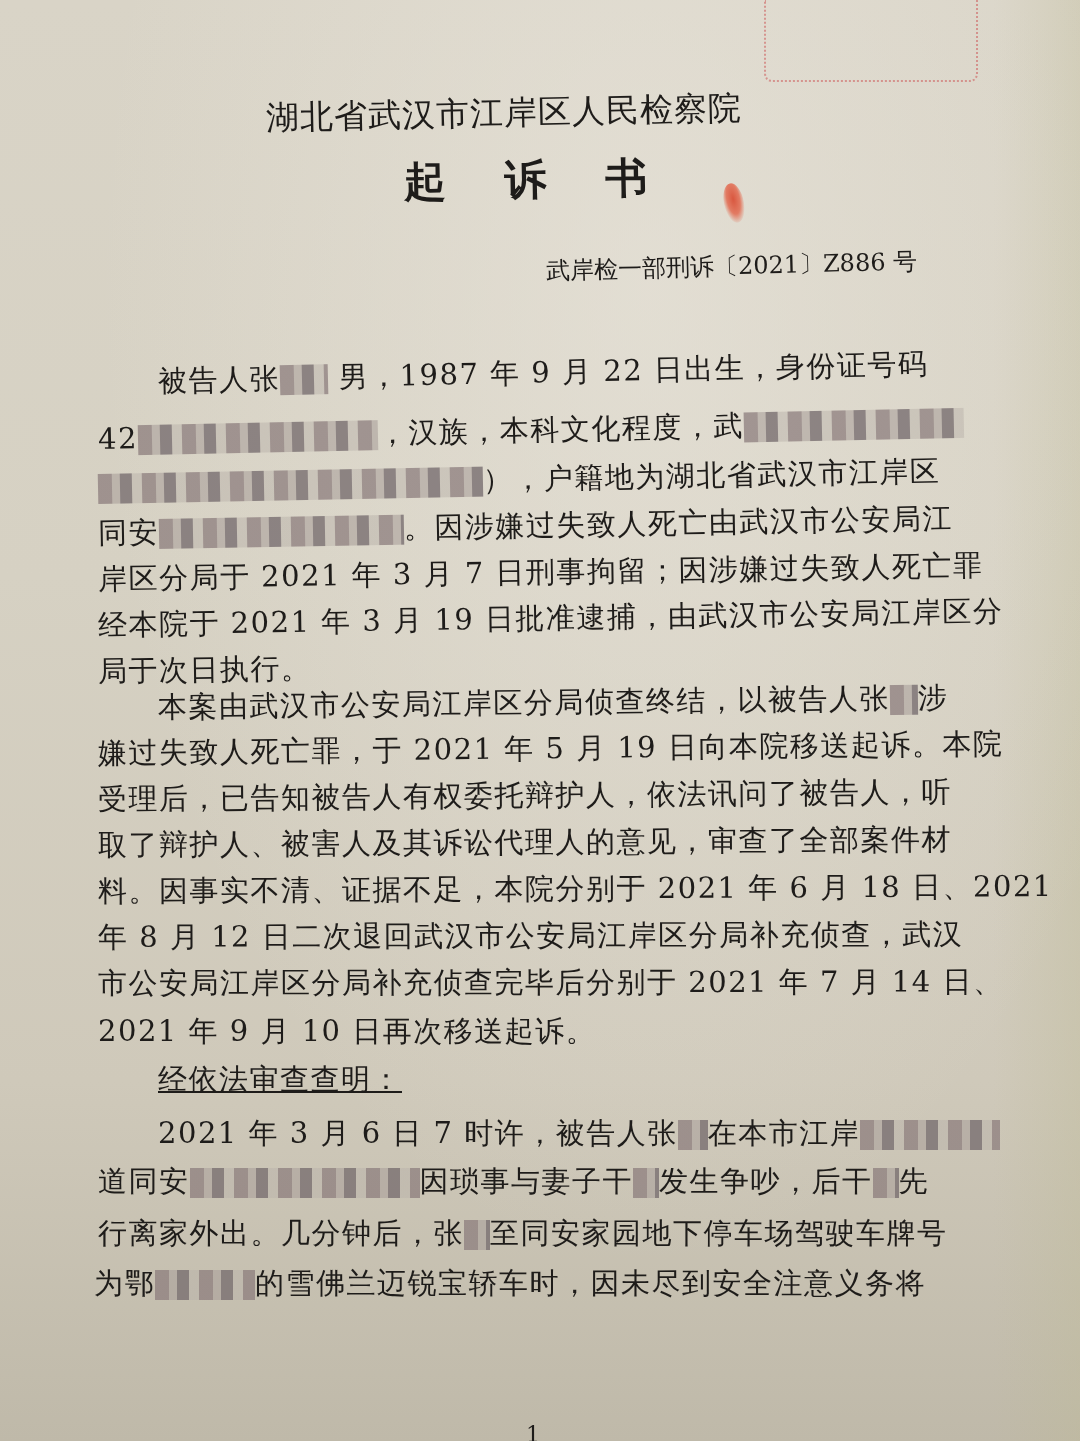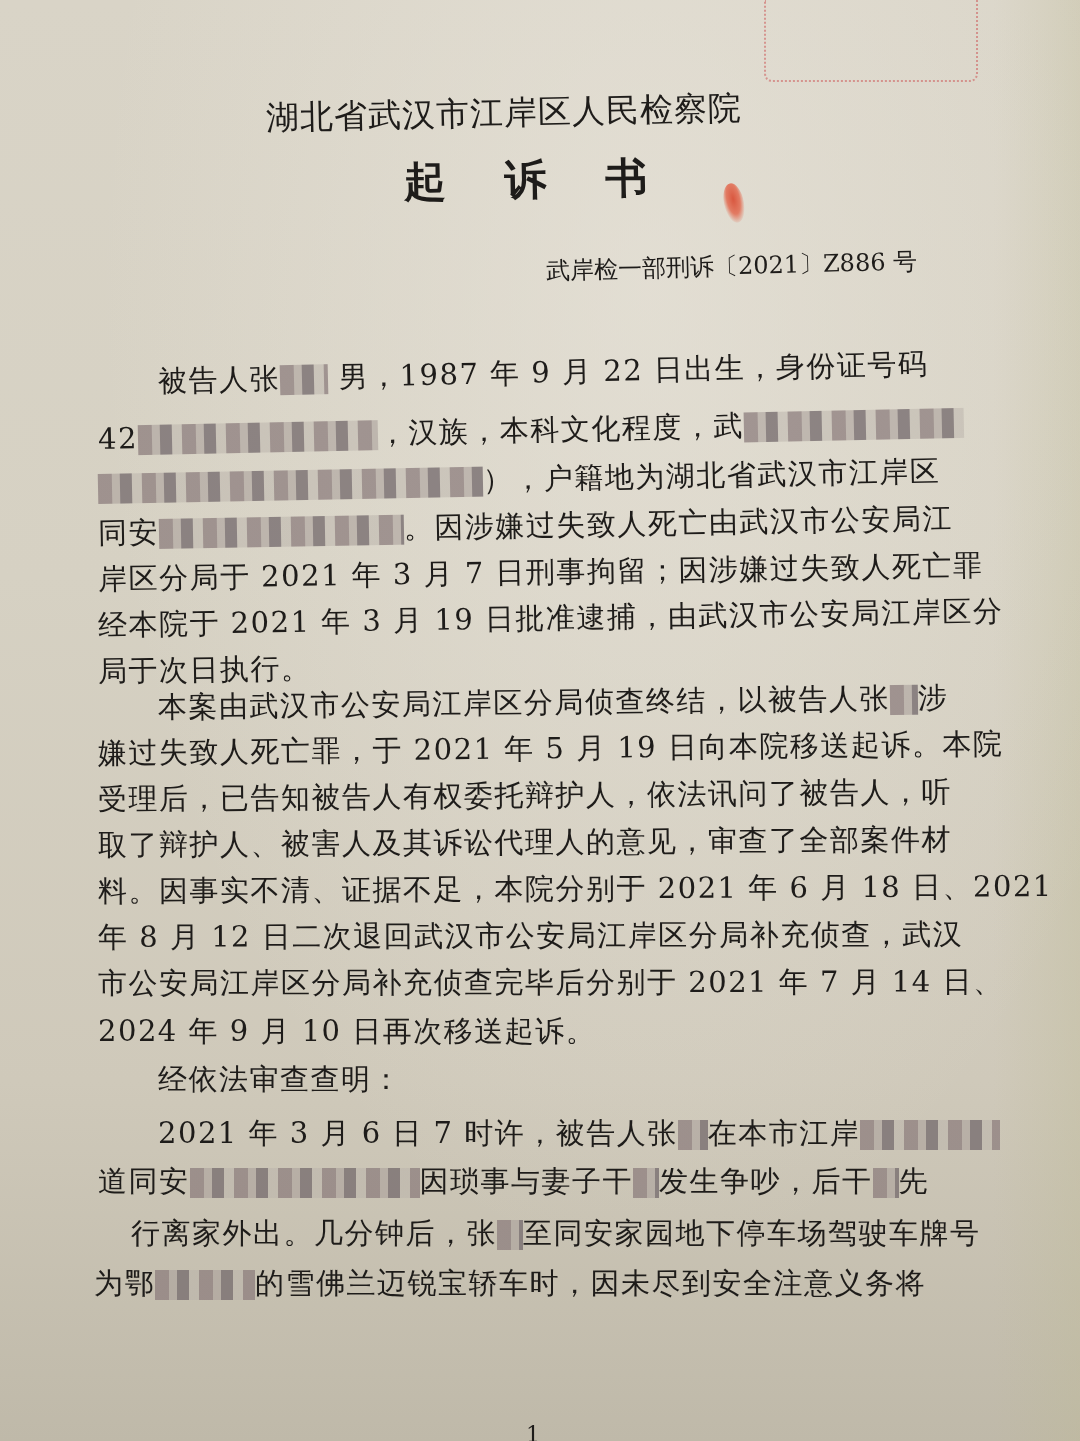--- a/index.html
+++ b/index.html
@@ -79,30 +79,30 @@
 
 <div class="line" style="left:158px;top:688px;transform:rotate(-0.7deg);">
   <span>本案由武汉市公安局江岸区分局侦查终结，以被告人张</span><span class="redact" style="width:28px"></span><span>涉</span>
 </div>
 <div class="line" style="left:98px;top:734px;transform:rotate(-0.6deg);">嫌过失致人死亡罪，于 2021 年 5 月 19 日向本院移送起诉。本院</div>
 <div class="line" style="left:98px;top:780px;transform:rotate(-0.5deg);">受理后，已告知被告人有权委托辩护人，依法讯问了被告人，听</div>
 <div class="line" style="left:98px;top:826px;transform:rotate(-0.4deg);">取了辩护人、被害人及其诉讼代理人的意见，审查了全部案件材</div>
 <div class="line" style="left:98px;top:872px;transform:rotate(-0.3deg);">料。因事实不清、证据不足，本院分别于 2021 年 6 月 18 日、2021</div>
 <div class="line" style="left:98px;top:918px;transform:rotate(-0.2deg);">年 8 月 12 日二次退回武汉市公安局江岸区分局补充侦查，武汉</div>
 <div class="line" style="left:98px;top:964px;transform:rotate(-0.1deg);">市公安局江岸区分局补充侦查完毕后分别于 2021 年 7 月 14 日、</div>
-<div class="line" style="left:98px;top:1012px;">2024 年 9 月 10 日再次移送起诉。</div>
+<div class="line" style="left:98px;top:1012px;">2021 年 9 月 10 日再次移送起诉。</div>
 
-<div class="line" style="left:158px;top:1060px;">经依法审查查明：</div>
+<div class="line" style="left:158px;top:1060px;text-decoration:underline;">经依法审查查明：</div>
 
 <div class="line" style="left:158px;top:1114px;">
   <span>2021 年 3 月 6 日 7 时许，被告人张</span><span class="redact" style="width:30px"></span><span>在本市江岸</span><span class="redact" style="width:140px"></span>
 </div>
 <div class="line" style="left:98px;top:1162px;">
   <span>道同安</span><span class="redact" style="width:230px"></span><span>因琐事与妻子干</span><span class="redact" style="width:26px"></span><span>发生争吵，后干</span><span class="redact" style="width:26px"></span><span>先</span>
 </div>
-<div class="line" style="left:98px;top:1214px;margin-left:33px;">
+<div class="line" style="left:98px;top:1214px;">
   <span>行离家外出。几分钟后，张</span><span class="redact" style="width:26px"></span><span>至同安家园地下停车场驾驶车牌号</span>
 </div>
 <div class="line" style="left:94px;top:1264px;text-align:center;">
   <span>为鄂</span><span class="redact" style="width:100px"></span><span>的雪佛兰迈锐宝轿车时，因未尽到安全注意义务将</span>
 </div>
 
 <div class="pageno">1</div>
 
 </body></html>

